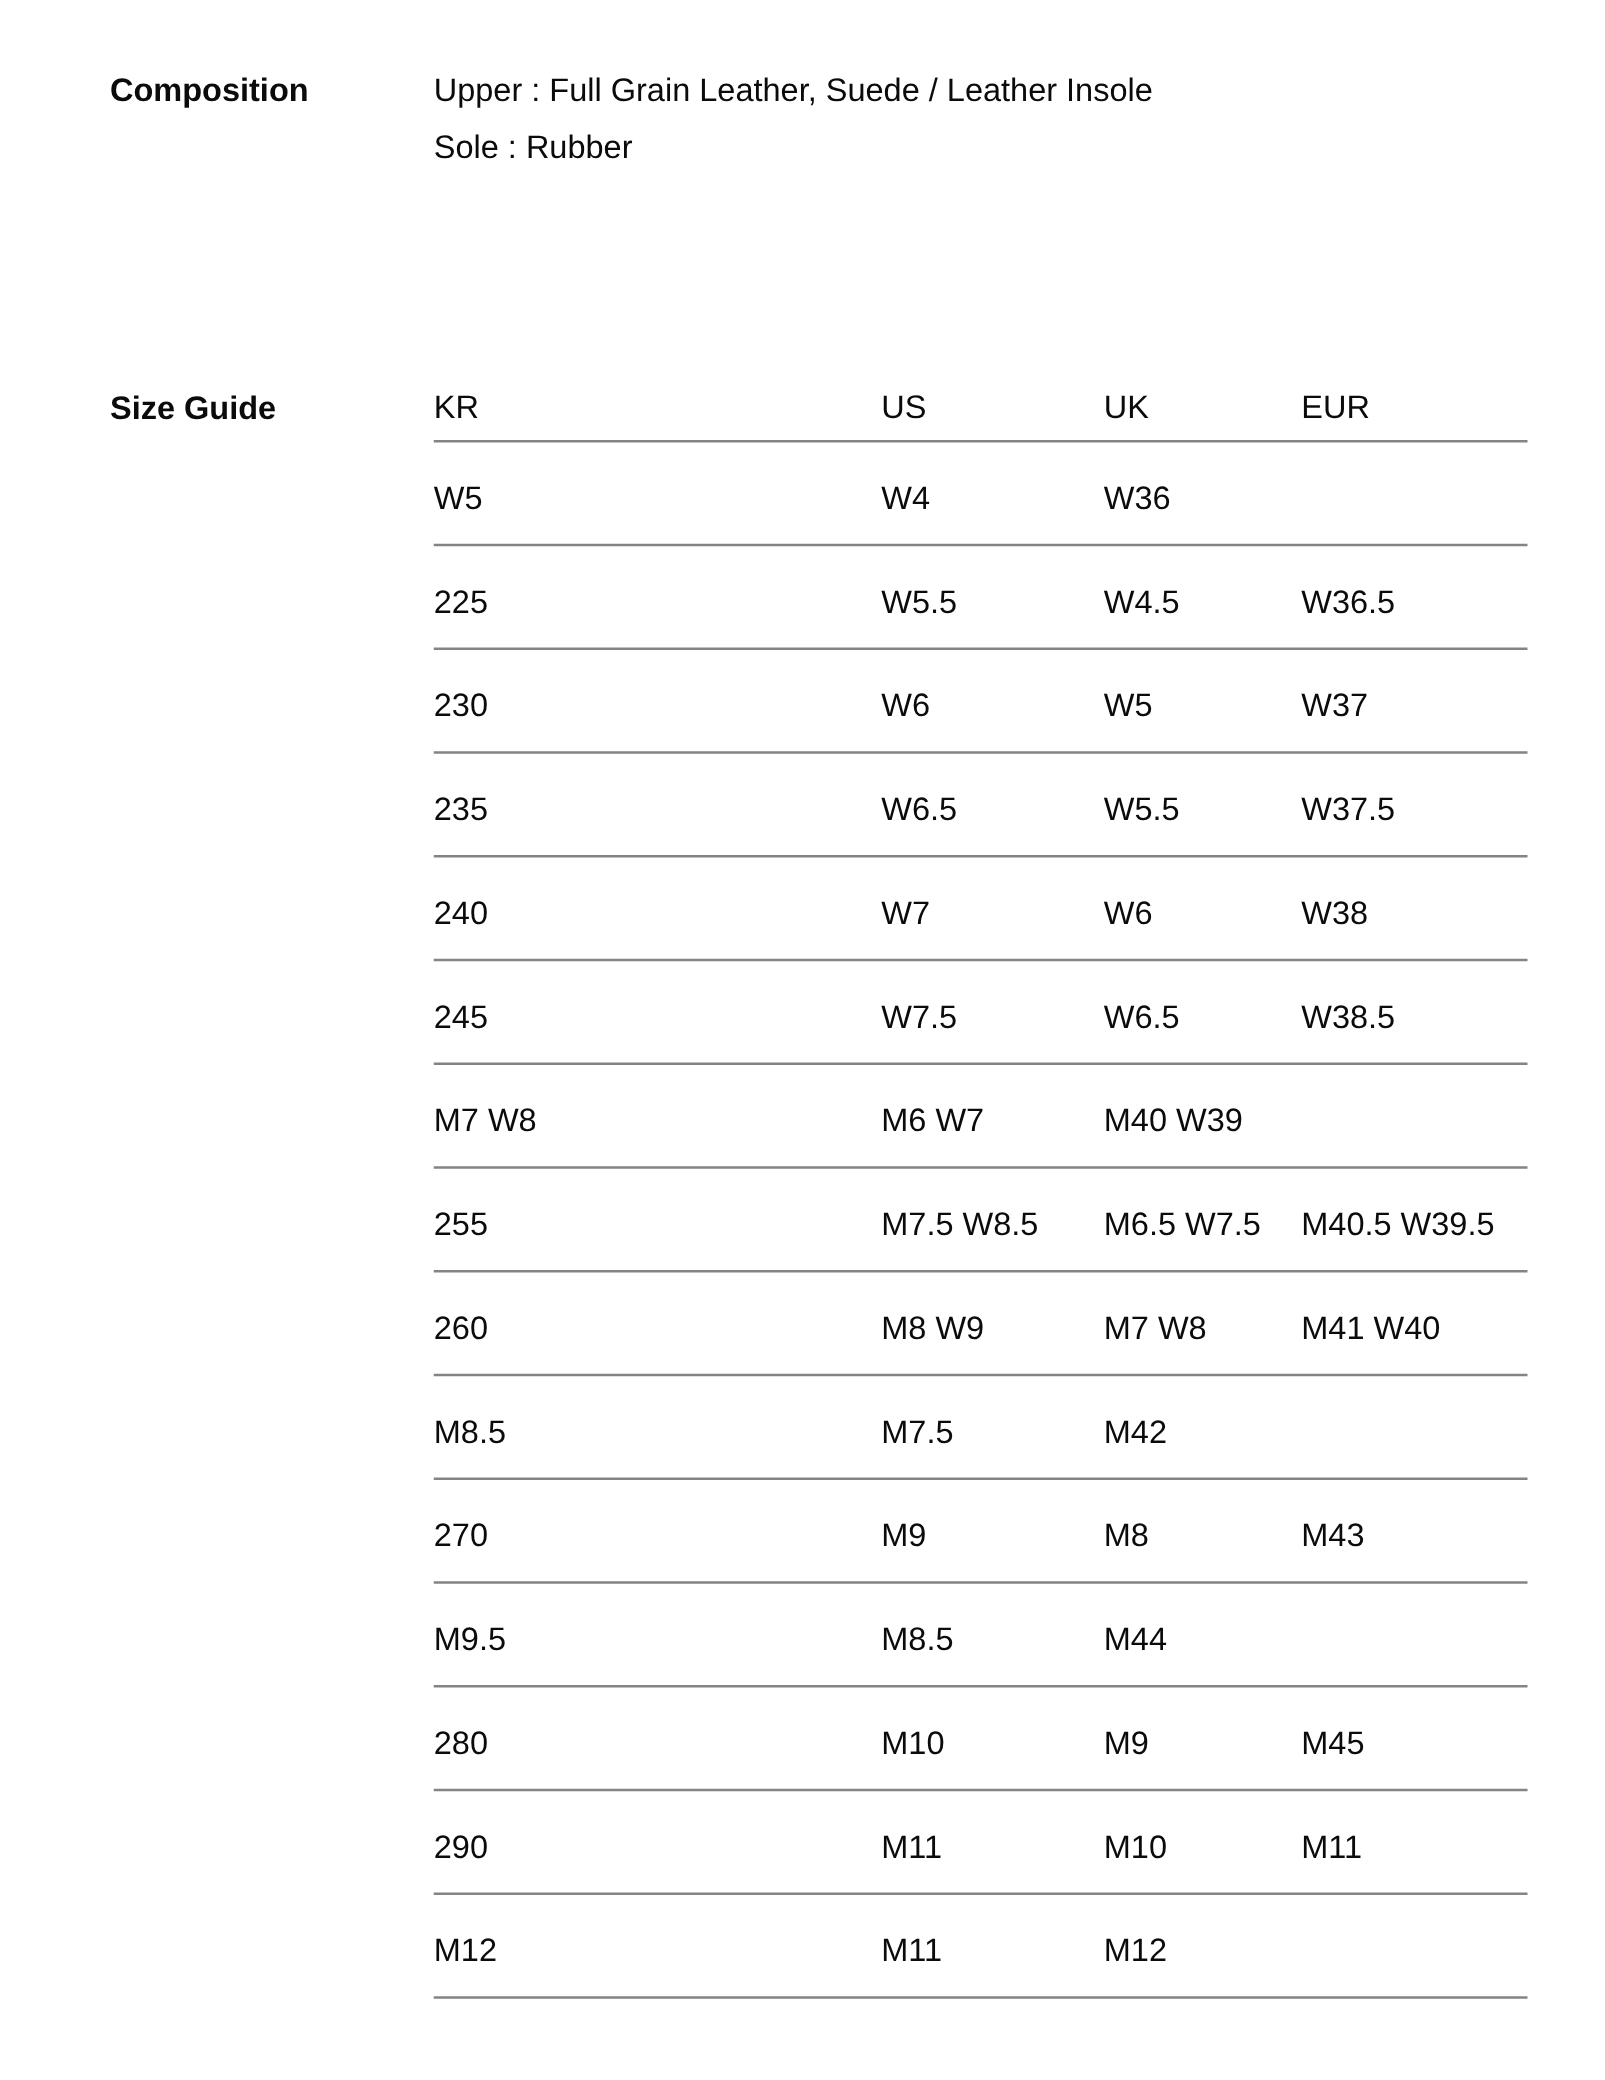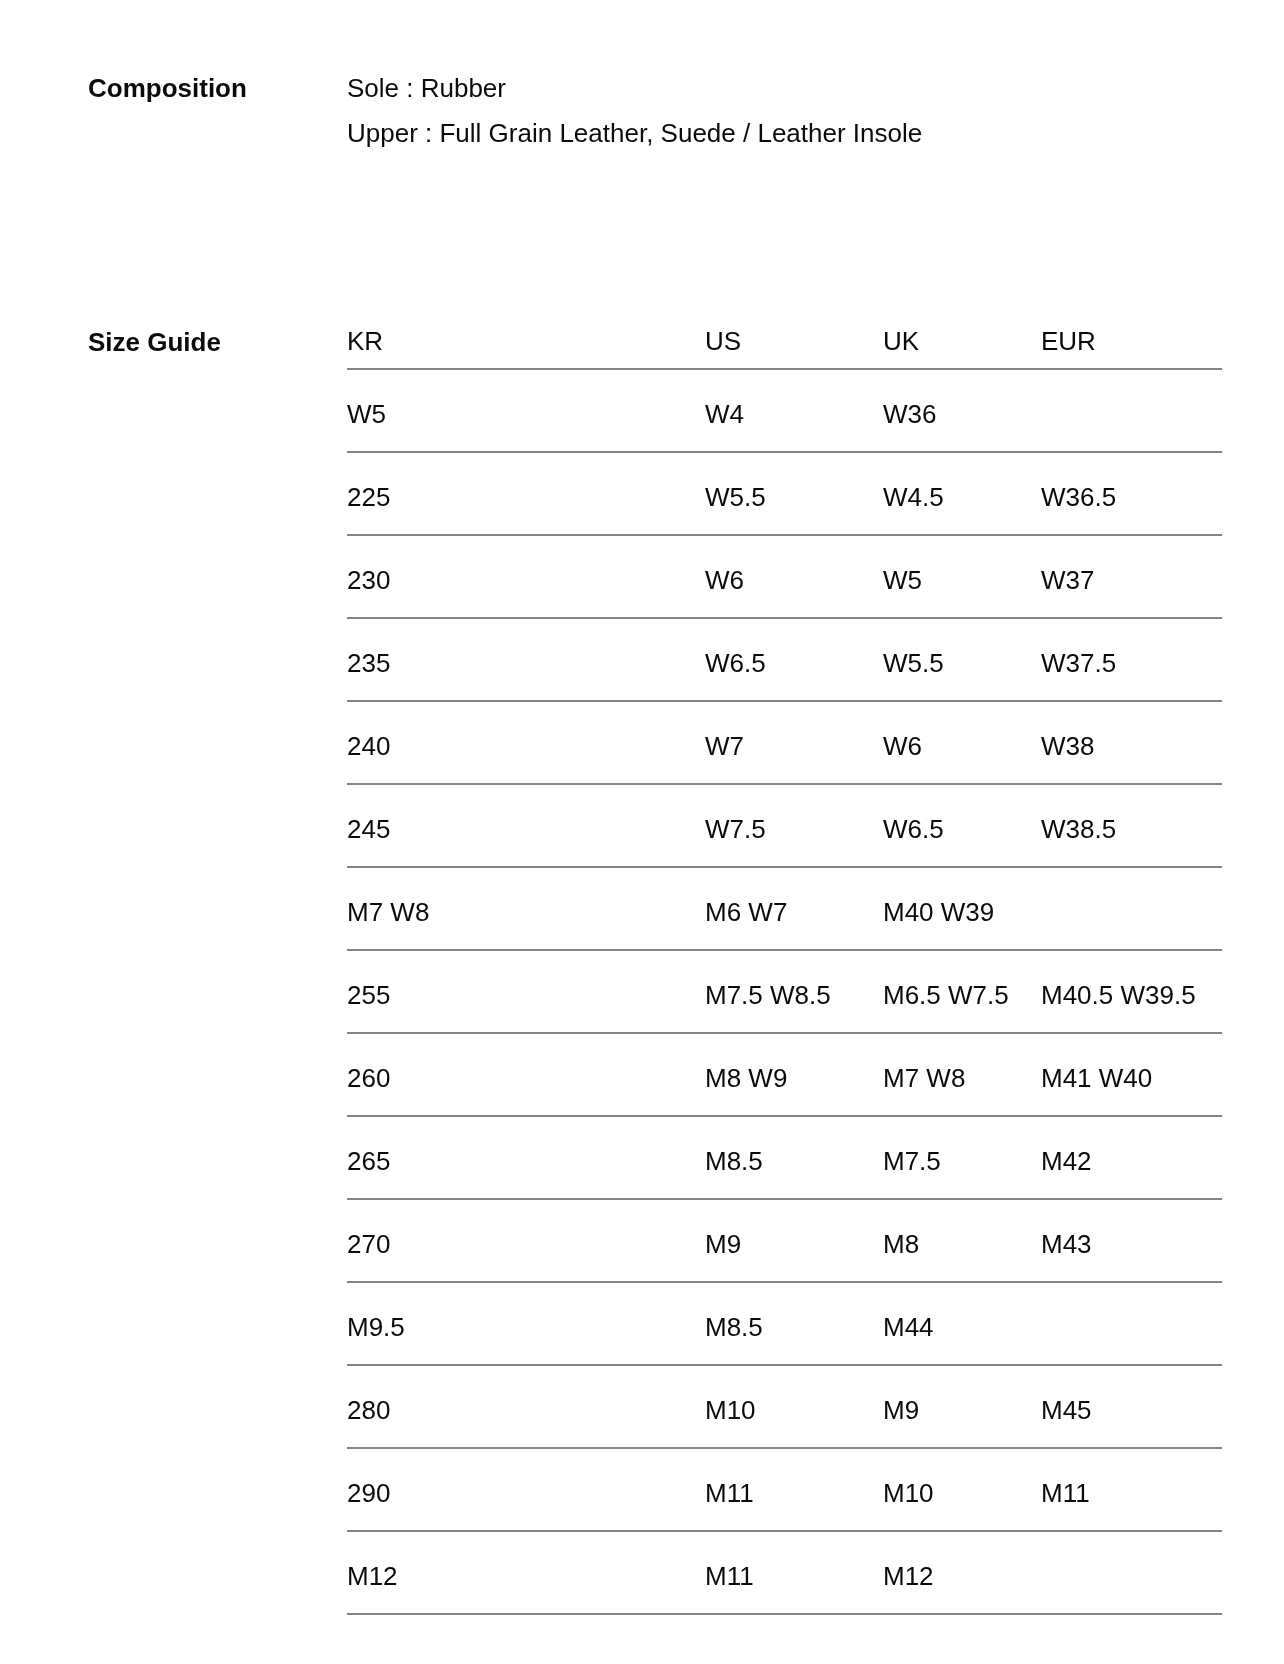--- a/index.html
+++ b/index.html
@@ -11,21 +11,21 @@
   html,body{ margin:0; padding:0; }
   body{
     width:1284px;
     height:1664px;
     background:var(--bg);
     color:var(--text);
     font-family:"Liberation Sans","DejaVu Sans",sans-serif;
     font-size:26px;
     overflow:hidden;
   }
-  .page{ padding-top:66px; }
+  .page{ padding-top:50px; }
 
   .info-row{
     display:flex;
     align-items:flex-start;
     margin-left:88px;
     margin-right:62px;
   }
   .info-label{
     flex:0 0 259px;
     font-weight:700;
@@ -51,22 +51,22 @@
   }
 </style>
 </head>
 <body>
 
 <div class="page">
 
   <section class="info-row">
     <div class="info-label">Composition</div>
     <div class="comp-value">
+      <div>Upper : Full Grain Leather, Suede / Leather Insole</div>
       <div>Sole : Rubber</div>
-      <div>Upper : Full Grain Leather, Suede / Leather Insole</div>
     </div>
   </section>
 
   <section class="info-row size-section">
     <div class="info-label">Size Guide</div>
 
     <div class="size-table">
       <div class="grid-row header-row">
         <div class="cell">KR</div>
         <div class="cell">US</div>
@@ -130,21 +130,20 @@
         </div>
 
         <div class="grid-row data-row">
           <div class="cell">260</div>
           <div class="cell">M8 W9</div>
           <div class="cell">M7 W8</div>
           <div class="cell">M41 W40</div>
         </div>
 
         <div class="grid-row data-row">
-          <div class="cell">265</div>
           <div class="cell">M8.5</div>
           <div class="cell">M7.5</div>
           <div class="cell">M42</div>
         </div>
 
         <div class="grid-row data-row">
           <div class="cell">270</div>
           <div class="cell">M9</div>
           <div class="cell">M8</div>
           <div class="cell">M43</div>

